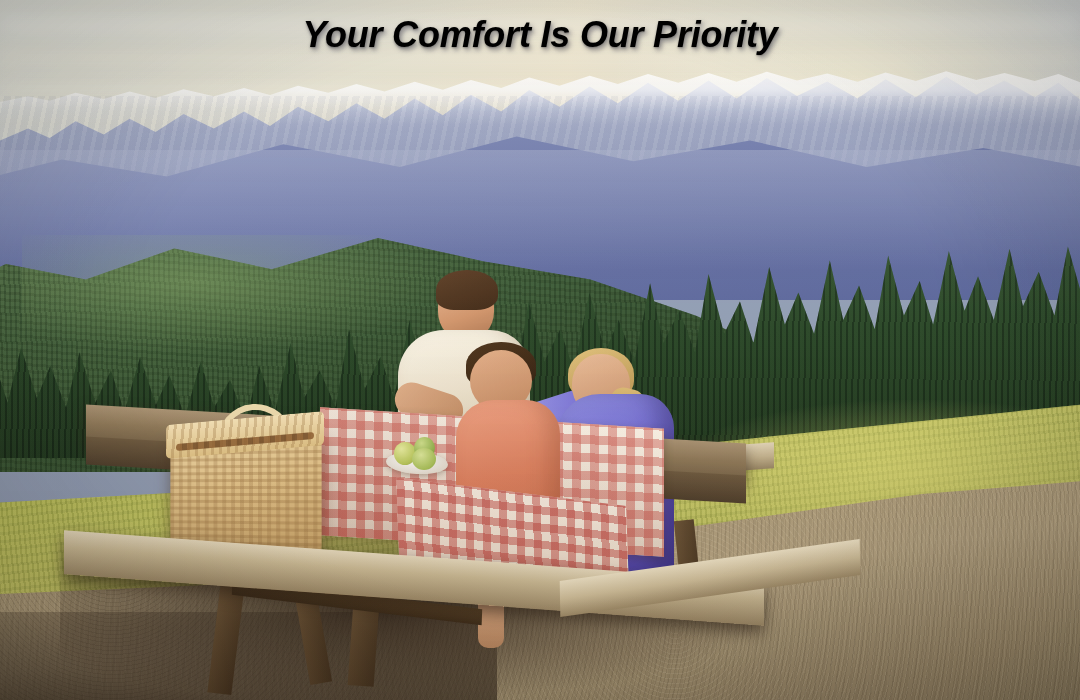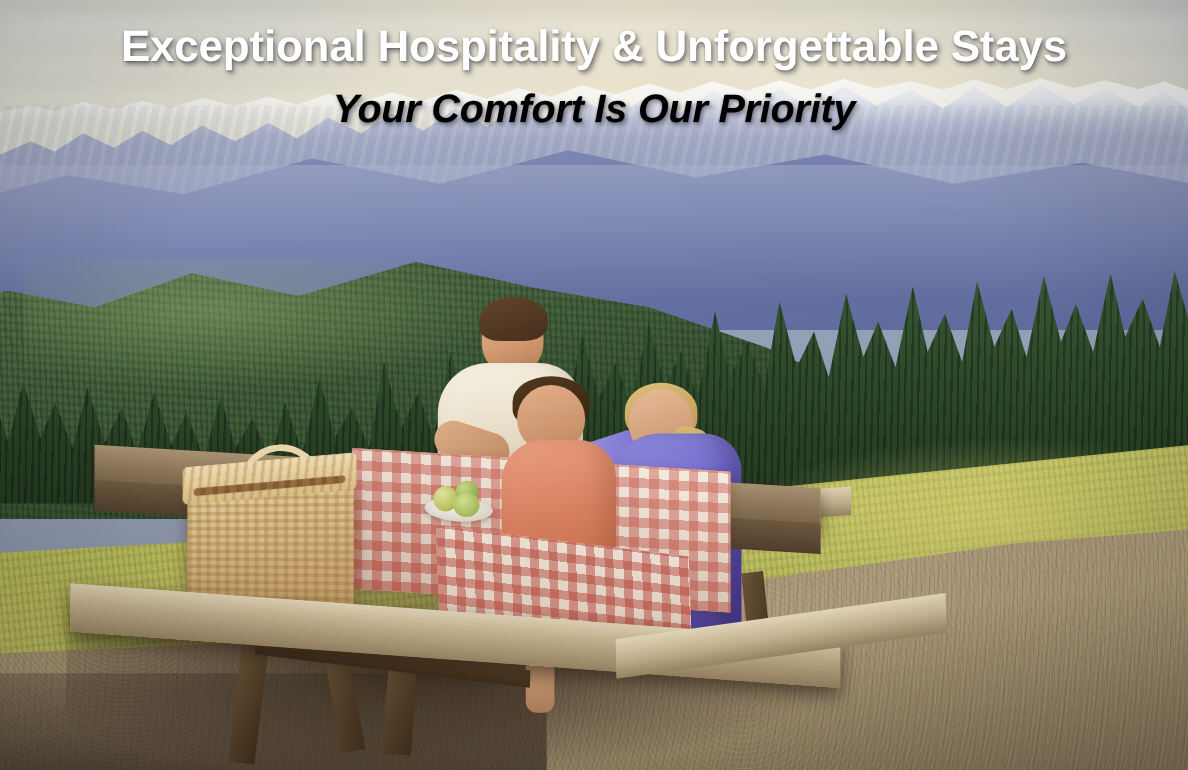--- a/index.html
+++ b/index.html
@@ -525,18 +525,17 @@
     <div class="leg leg-c"></div>
     <div class="crossbrace"></div>
     <div class="bench-near"></div>
     <div class="bench-far2"></div>
   </div>
 
   <div class="grade"></div>
   <div class="vignette"></div>
 
   <div class="overlay">
-    <div class="headline">Exceptional Hospitality &amp; Unforgettable Stays</div>
     <div class="subhead">Your Comfort Is Our Priority</div>
   </div>
 
 
 </div>
 
 </body></html>

